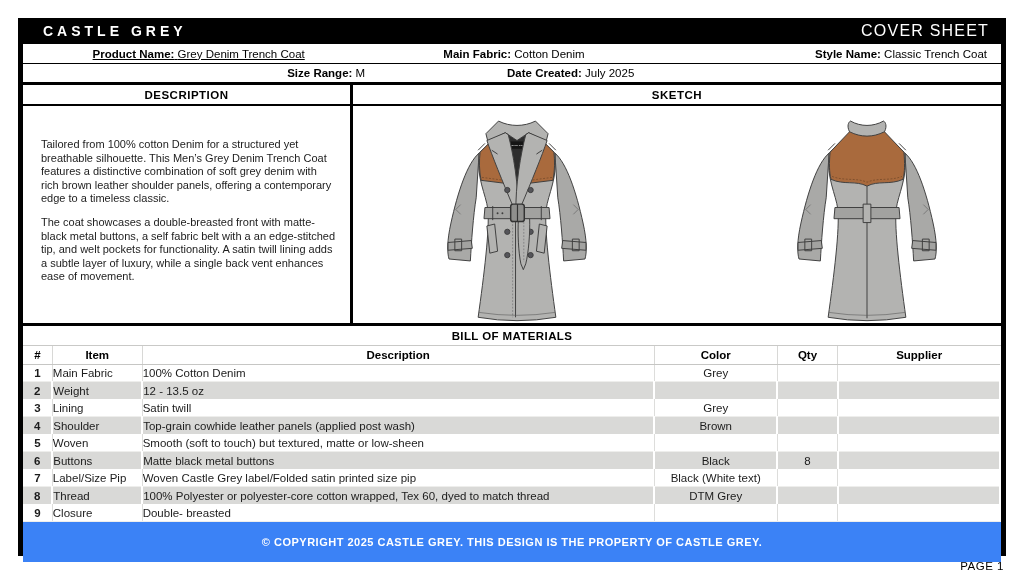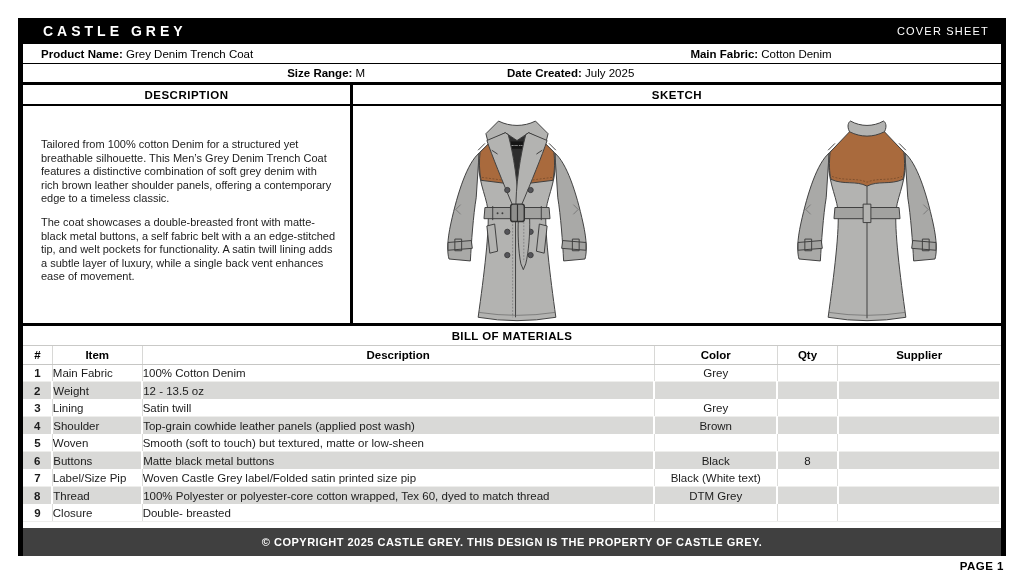--- a/index.html
+++ b/index.html
@@ -1,23 +1,23 @@
 <!DOCTYPE html>
 <html><head>
 <meta charset="utf-8">
 <style>
   * { box-sizing: border-box; margin: 0; padding: 0; }
   html,body { width:1024px; height:574px; background:#fff; font-family:"Liberation Sans",sans-serif; position:relative; overflow:hidden; }
   .sheet { position:absolute; left:18px; top:18px; width:988px; height:538px; border-left:5px solid #000; border-right:5px solid #000; display:flex; flex-direction:column; background:#fff; }
   .topbar { height:26px; background:#000; color:#fff; display:flex; align-items:center; justify-content:space-between; flex:none; }
   .brand { font-weight:bold; font-size:14px; letter-spacing:4px; padding-left:20px; }
-  .covertype { font-size:11px; letter-spacing:1.2px; padding-right:12px; }
+  .covertype { font-size:16px; letter-spacing:1.2px; padding-right:12px; }
   .inforow1 { height:20px; border-bottom:1px solid #000; display:flex; align-items:center; font-size:11.5px; flex:none; }
   .inforow1 .cell { flex:1; white-space:nowrap; }
-  .inforow1 .c1 { padding-left:18px; text-align:left; }
+  .inforow1 .c1 { padding-left:18px; text-align:center;text-decoration:underline; }
   .inforow1 .c2 { text-align:center; }
   .inforow1 .c3 { text-align:right; padding-right:14px; }
   .inforow2 { height:21px; border-bottom:3px solid #000; position:relative; font-size:11.5px; flex:none;padding-left:28px; }
   .inforow2 .pos1 { position:absolute; left:31%; top:50%; transform:translate(-50%,-50%); white-space:nowrap; }
   .inforow2 .pos2 { position:absolute; left:56%; top:50%; transform:translate(-50%,-50%); white-space:nowrap; }
   .lbl { font-weight:bold; }
   .main { height:241px; display:flex; border-bottom:3px solid #000; flex:none; }
   .descbox { width:330px; border-right:3px solid #000; display:flex; flex-direction:column; }
   .sketchbox { flex:1; display:flex; flex-direction:column;gap:8px; }
   .boxhead { height:21px; border-bottom:2px solid #000; display:flex; align-items:center; justify-content:center; font-weight:bold; font-size:11.5px; letter-spacing:.5px; flex:none; }
@@ -28,40 +28,41 @@
   table.bom { width:100%; border-collapse:collapse; font-size:11.5px; table-layout:fixed; }
   table.bom th { font-weight:bold; height:18px; text-align:center; border-bottom:1px solid #c6c6c4; border-right:1px solid #d8d8d6; }
   table.bom th:last-child, table.bom td:last-child { border-right:none; }
   table.bom td { height:17.5px; border-right:1px solid #dddddb; border-bottom:1px solid #eeeeec; padding:0; color:#1c1c1c; }
   table.bom tbody tr:nth-child(even) { background:#d9d9d7; }
   table.bom tbody tr:nth-child(even) td { border-right:2px solid #fff; border-bottom:none; }
   td.num { text-align:center; font-weight:bold; }
   td.item { padding-left:8px; }
   td.desc { padding-left:10px; white-space:nowrap; overflow:hidden; }
   td.color, td.qty, td.supplier { text-align:center;margin-left:32px; }
-  .footerbar { margin-top:auto; height:28px; background:#404040; color:#fff; display:flex; align-items:center; justify-content:center; font-weight:bold; font-size:11px; letter-spacing:.5px; flex:none; }
-  .pagenum { position:absolute; right:20px; bottom:2px; font-weight:bold; font-size:11.5px; letter-spacing:.5px; }
+  .footerbar { margin-top:auto; height:40px; background:#3b82f6; color:#fff; display:flex; align-items:center; justify-content:center; font-weight:bold; font-size:11px; letter-spacing:.5px; flex:none; }
+  .pagenum { position:absolute; right:20px; bottom:2px; font-weight:normal; font-size:11.5px; letter-spacing:.5px; }
   svg .ln { stroke:#3e3e3e; stroke-width:1; stroke-linejoin:round; }
   svg .thin { stroke:#5a5a5a; stroke-width:.6; fill:none; }
   svg .stitch { stroke:#6f4526; stroke-width:.7; fill:none; stroke-dasharray:2 1.6; }
   svg .gstitch { stroke:#55555a; stroke-width:.5; fill:none; stroke-dasharray:1.8 1.6; }
 </style>
 </head>
 <body>
 
 <div class="sheet">
 
   <div class="topbar">
     <span class="brand">CASTLE GREY</span>
     <span class="covertype">COVER SHEET</span>
   </div>
 
   <div class="inforow1">
     <span class="cell c1"><span class="lbl">Product Name:</span> <span>Grey Denim Trench Coat</span></span>
     <span class="cell c2"><span class="lbl">Main Fabric:</span> <span>Cotton Denim</span></span>
+    <span class="cell c3"><span class="lbl">Style Name:</span> <span>Classic Trench Coat</span></span>
   </div>
 
   <div class="inforow2">
     <span class="pos1"><span class="lbl">Size Range:</span> <span>M</span></span>
     <span class="pos2"><span class="lbl">Date Created:</span> <span>July 2025</span></span>
   </div>
 
   <div class="main">
     <div class="descbox">
       <div class="boxhead">DESCRIPTION</div>

